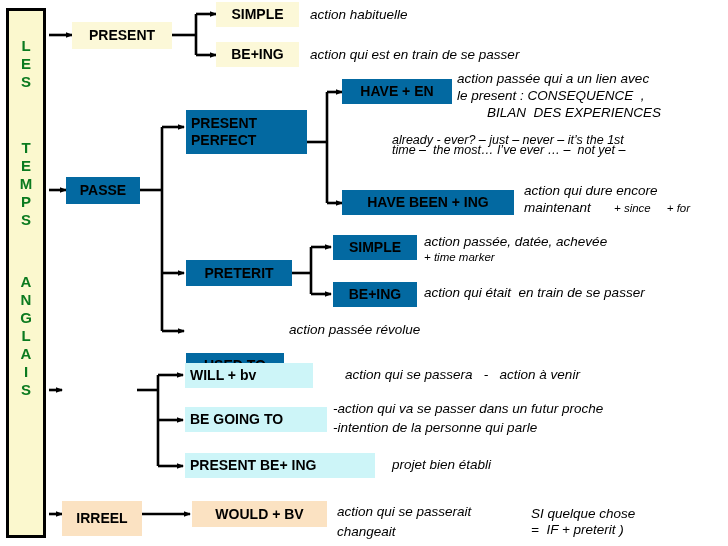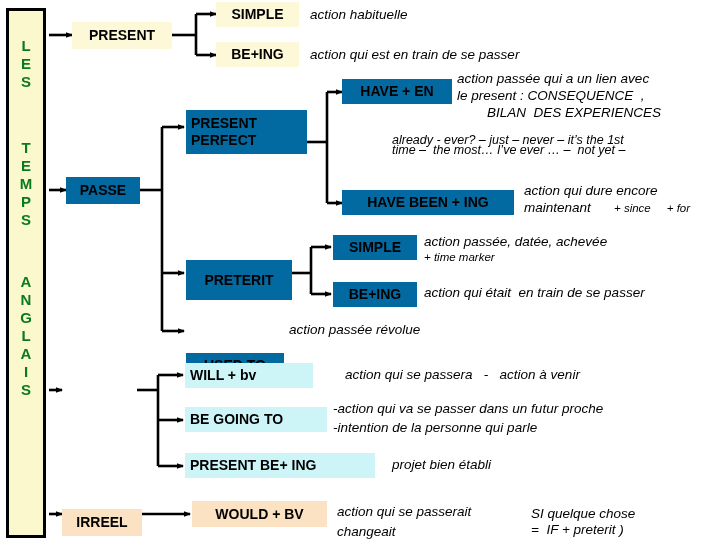--- a/index.html
+++ b/index.html
@@ -139,21 +139,21 @@
 
       <path d="M142,514 L190,514" marker-end="url(#ah)"></path>
     </g>
   </svg>
 
   <div class="box yellow" style="left:72px;top:22px;width:100px;height:27px;">PRESENT</div>
 
   <div class="box green" style="left:66px;top:177px;width:74px;height:27px;">PASSE</div>
 
 
-  <div class="box peach" style="left:62px;top:501px;width:80px;height:27px;margin-top:8px;">IRREEL</div>
+  <div class="box peach" style="left:62px;top:501px;width:80px;height:35px;">IRREEL</div>
 
   <div class="box yellow" style="left:216px;top:2px;width:83px;height:25px;">SIMPLE</div>
   <div class="note" style="left:310px;top:6px;">action habituelle</div>
 
   <div class="box yellow" style="left:216px;top:42px;width:83px;height:25px;">BE+ING</div>
   <div class="note" style="left:310px;top:46px;">action qui est en train de se passer</div>
 
   <div class="box green left" style="left:186px;top:110px;width:121px;height:44px;text-align:left;">PRESENT
 PERFECT</div>
 
@@ -162,21 +162,21 @@
   <div class="note" style="left:457px;top:87px;">le present : CONSEQUENCE  ,</div>
   <div class="note" style="left:487px;top:104px;">BILAN  DES EXPERIENCES</div>
   <div class="note mid" style="left:392px;top:132px;">already - ever? – just – never – it’s the 1st</div>
   <div class="note mid" style="left:392px;top:142px;">time –  the most… I’ve ever … –  not yet –</div>
 
   <div class="box green" style="left:342px;top:190px;width:172px;height:25px;">HAVE BEEN + ING</div>
   <div class="note" style="left:524px;top:182px;">action qui dure encore</div>
   <div class="note" style="left:524px;top:199px;">maintenant</div>
   <div class="note small" style="left:614px;top:201px;">+ since     + for</div>
 
-  <div class="box green" style="left:186px;top:260px;width:106px;height:40px;">PRETERIT</div>
+  <div class="box green" style="left:186px;top:260px;width:106px;height:26px;">PRETERIT</div>
 
   <div class="box green" style="left:333px;top:235px;width:84px;height:25px;">SIMPLE</div>
   <div class="note" style="left:424px;top:233px;">action passée, datée, achevée</div>
   <div class="note small" style="left:424px;top:250px;">+ time marker</div>
 
   <div class="box green" style="left:333px;top:282px;width:84px;height:25px;">BE+ING</div>
   <div class="note" style="left:424px;top:284px;">action qui était  en train de se passer</div>
 
   <div class="box green" style="left:186px;top:318px;width:98px;height:25px;margin-top:35px;">USED TO</div>
   <div class="note" style="left:289px;top:321px;">action passée révolue</div>

